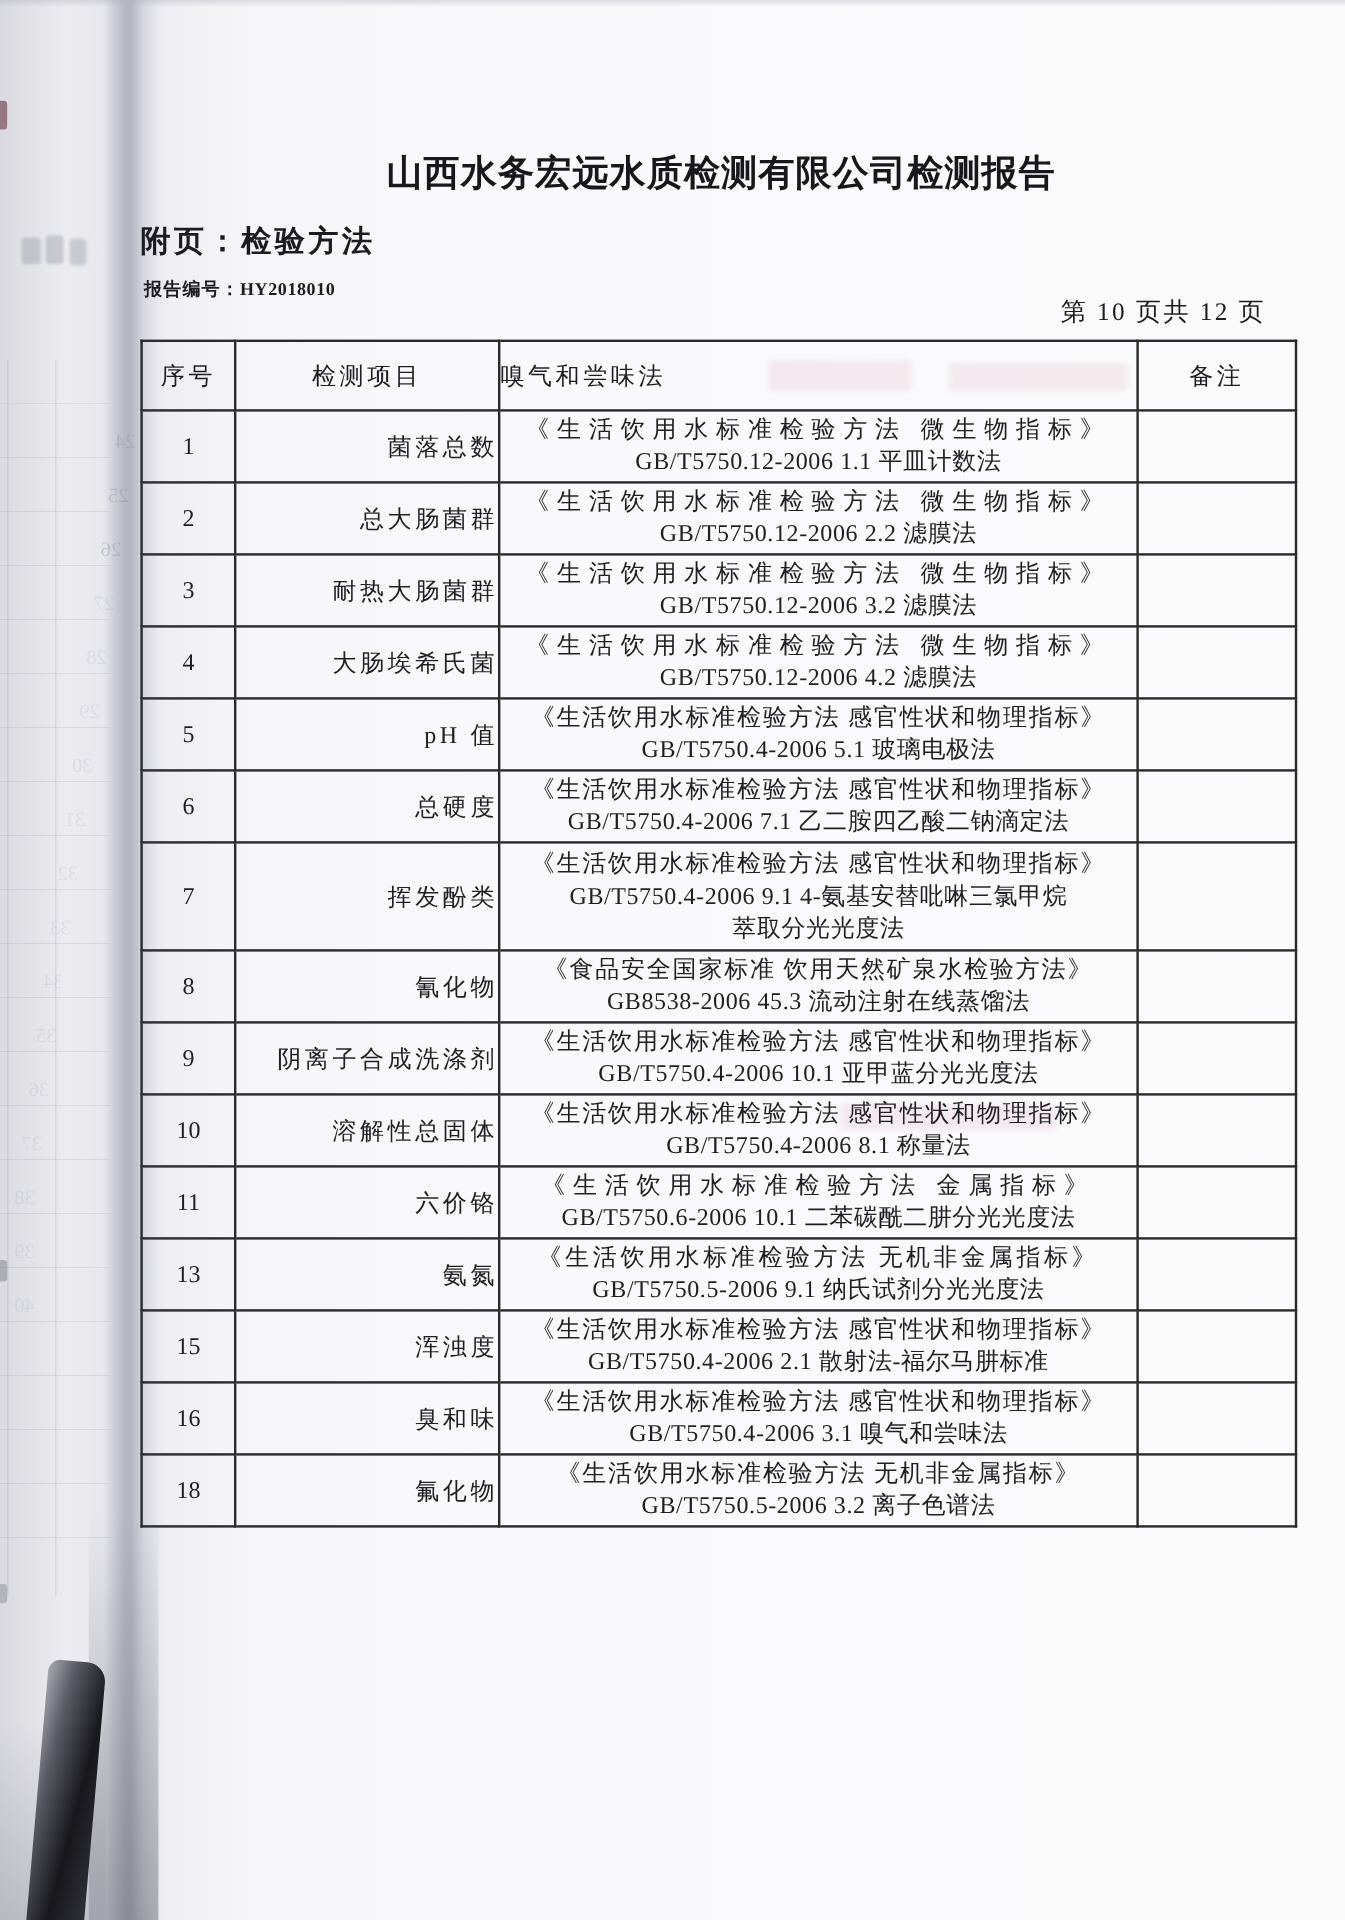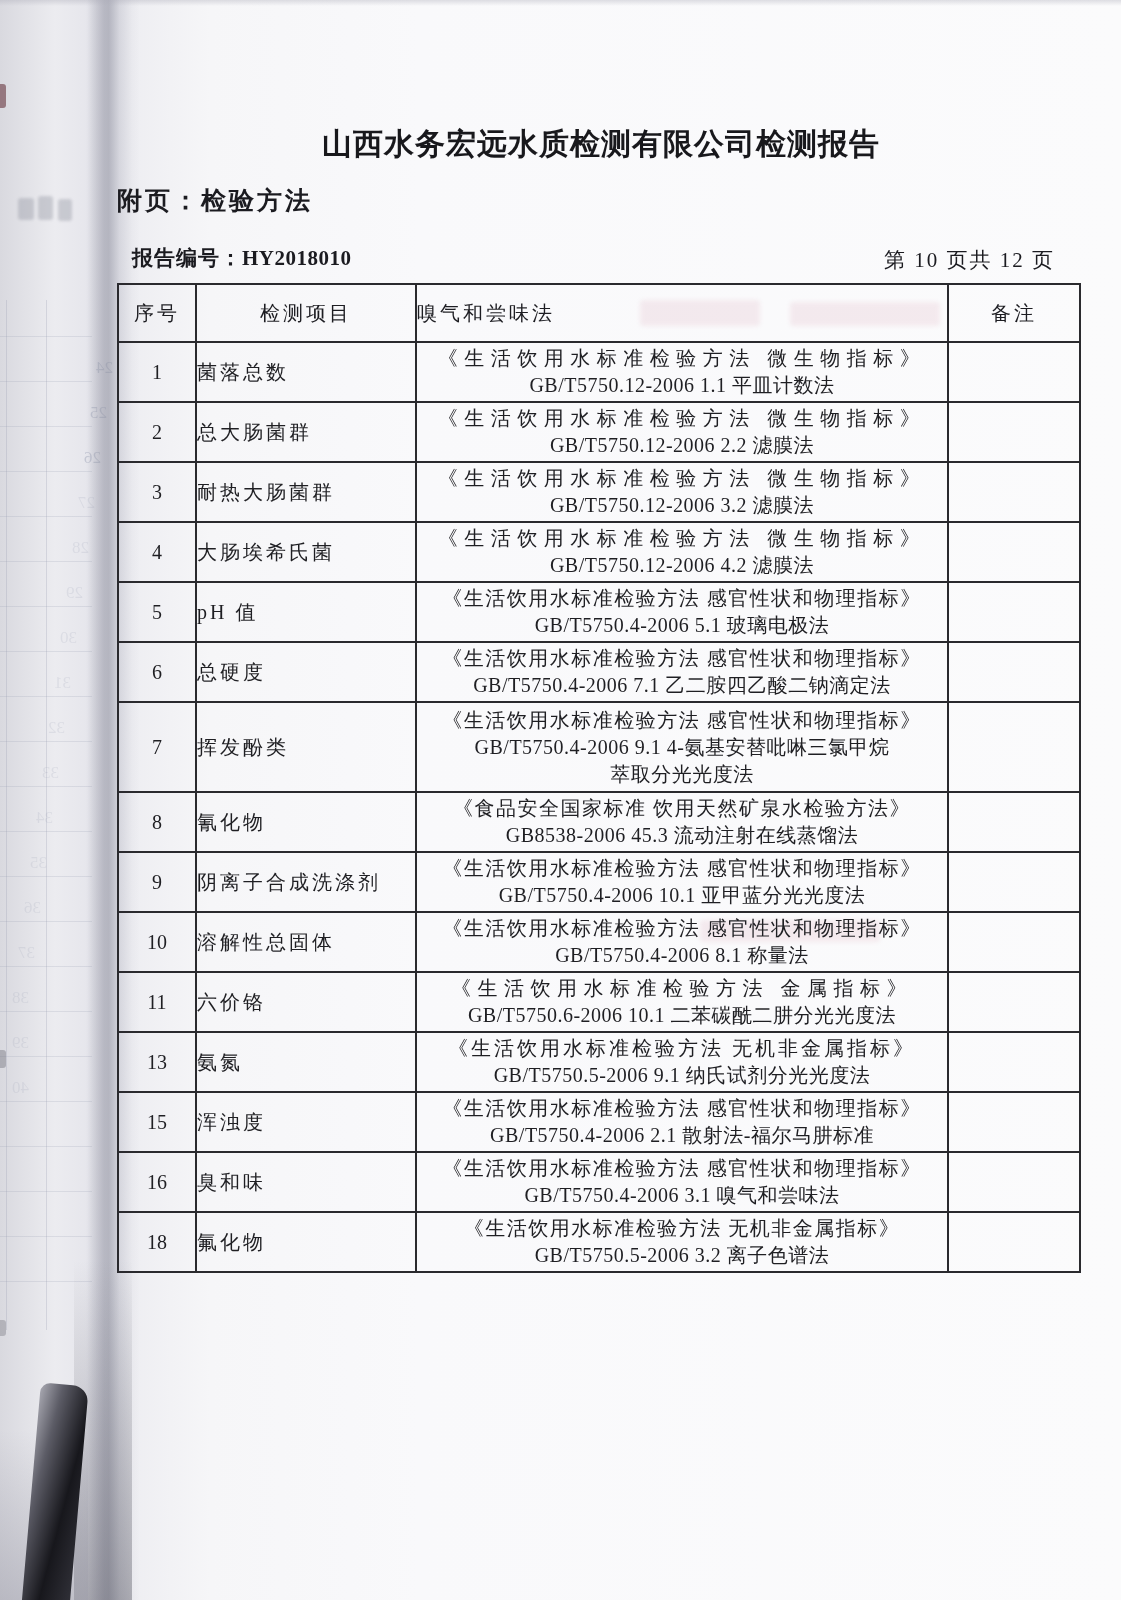--- a/index.html
+++ b/index.html
@@ -37,34 +37,34 @@
   .em3{top:1320px;height:16px;background:#6a6a74;opacity:.35;}
   .smudge{position:absolute;background:#7a7e8c;opacity:.3;filter:blur(1.5px);border-radius:3px;}
   .pink-ghost{position:absolute;background:#c87890;opacity:.12;filter:blur(2px);border-radius:3px;}
   .ghost-num{position:absolute;transform:scaleX(-1);font-size:17px;color:#8f96ac;
     font-family:"Liberation Serif",serif;pointer-events:none;}
   
   .doc-title{position:absolute;left:322px;top:124px;font-size:30px;font-weight:bold;
     letter-spacing:1px;font-family:"Liberation Sans","DejaVu Sans",sans-serif;color:#18181c;}
   .doc-subtitle{position:absolute;left:117px;top:184px;font-size:25px;font-weight:bold;
     letter-spacing:3px;color:#1b1b20;}
-  .meta-left{position:absolute;left:120px;top:244px;font-size:21px;letter-spacing:1px;color:#1b1b20;font-weight:600;margin-left:12px;}
+  .meta-left{position:absolute;left:120px;top:232px;font-size:15px;letter-spacing:1px;color:#1b1b20;font-weight:600;}
   .meta-left .val{font-weight:600;letter-spacing:.5px;}
   .meta-right{position:absolute;left:884px;top:246px;font-size:21px;letter-spacing:2px;color:#1b1b20;}
   
   table.report{position:absolute;left:117px;top:283px;width:962px;border-collapse:collapse;
     table-layout:fixed;background:transparent;}
   table.report th,table.report td{border:2px solid #2a2a2e;padding:0;vertical-align:middle;}
   table.report tr.hd{height:58px;}
   table.report tr{height:60px;}
   table.report tr.tall{height:90px;}
   th{font-weight:normal;font-size:20px;letter-spacing:3px;color:#1d1d22;}
   th.h-std{text-align:left;padding-left:12px;}
   td.c-no{text-align:center;font-size:20px;letter-spacing:0;}
-  td.c-item{text-align:left;font-size:20px;letter-spacing:3px;}
+  td.c-item{text-align:right;font-size:20px;letter-spacing:3px;}
   td.c-std{padding:2px 8px 2px 10px;text-align:center;}
   td.c-std .l1{font-size:20px;line-height:27px;letter-spacing:1.5px;white-space:nowrap;}
   td.c-std .l1.sp-wide{letter-spacing:6.5px;}
   td.c-std .l1.sp-med{letter-spacing:3px;}
   td.c-std .l2{font-size:20px;line-height:27px;letter-spacing:.5px;white-space:nowrap;}
   td.c-remark{text-align:center;font-size:19px;}
 </style>
 </head>
 <body>
 

